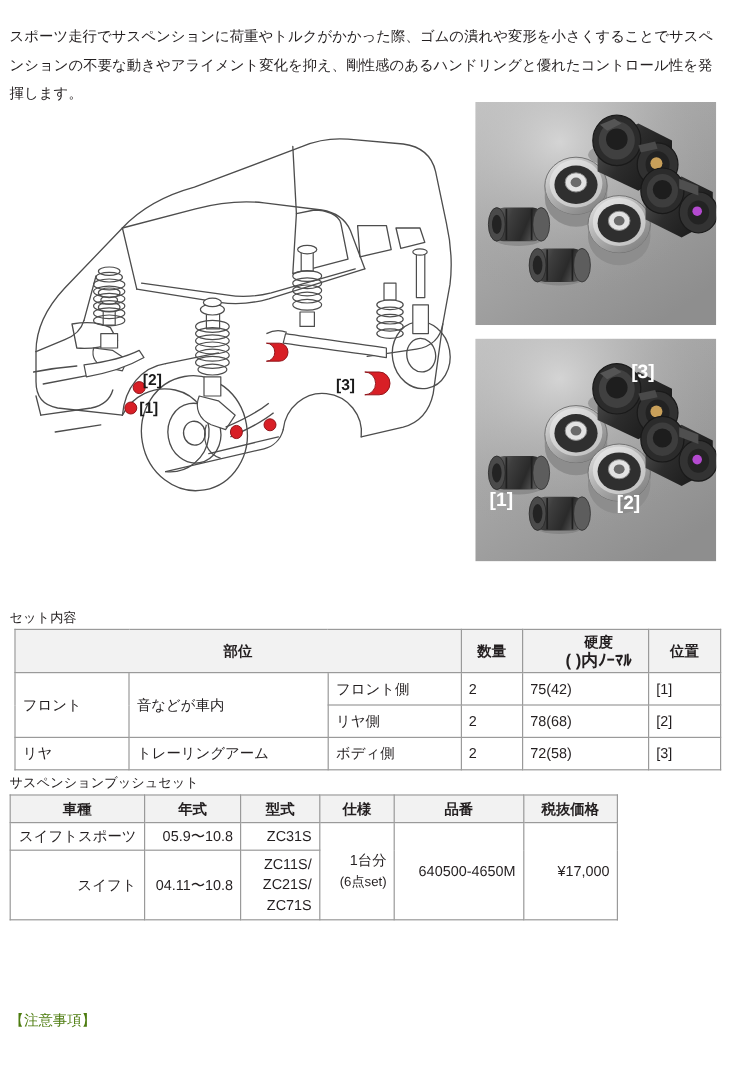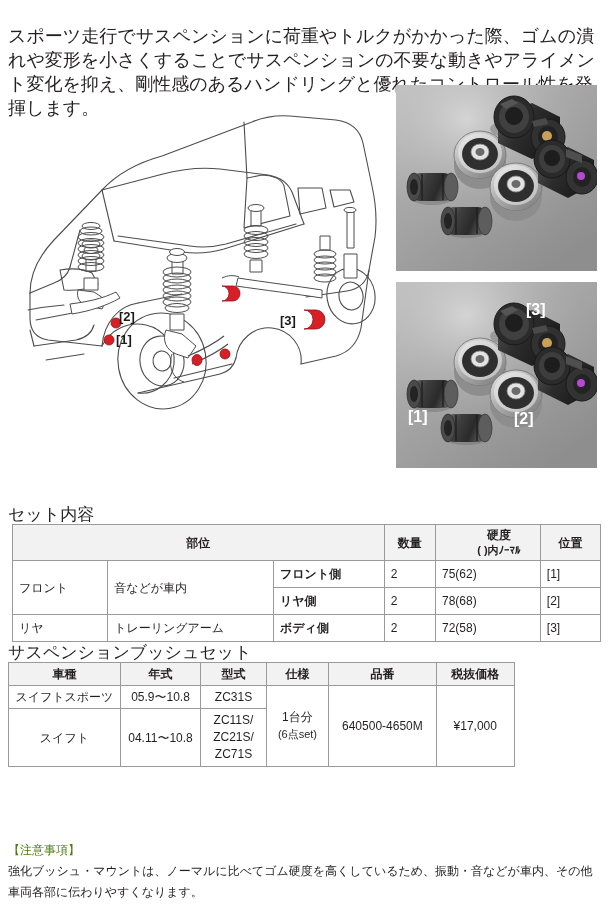--- a/index.html
+++ b/index.html
@@ -15,21 +15,21 @@
     color: #231f20;
     -webkit-font-smoothing: antialiased;
   }
 
   
   .intro {
     position: absolute;
     left: 8px;
     top: 6px;
     width: 596px;
-    font-size: 18px;
+    font-size: 12px;
     line-height: 24px;
     color: #231f20;
     letter-spacing: 0px;
   }
 
   
   .hero {
     position: absolute;
     left: 0;
     top: 78px;
@@ -52,21 +52,21 @@
     overflow: hidden;
   }
   .photo-top { top: 7px; height: 186px; }
   .photo-bottom { top: 204px; height: 186px; }
   .photo svg { display: block; }
 
   
   .section-label {
     position: absolute;
     left: 8px;
-    font-size: 17px;
+    font-size: 11px;
     line-height: 16px;
     color: #231f20;
   }
   #label-set      { top: 507px; }
   #label-bushset  { top: 645px; }
 
   
   table {
     position: absolute;
     border-collapse: collapse;
@@ -87,47 +87,47 @@
     text-align: center;
   }
 
   
   #table-set {
     left: 12px;
     top: 524px;
     width: 589px;
   }
   #table-set td { height: 20px; }
-  #table-set .c-part   { text-align: left; font-weight: bold; }
+  #table-set .c-part   { text-align: left; }
   #table-set .c-qty    { text-align: left; }
   #table-set .c-hard   { text-align: left; }
   #table-set .c-pos    { text-align: left; }
   #table-set th.h-part { width: 401px; }
   #table-set th.h-qty  { width: 42px; }
   #table-set th.h-hard { width: 78px; padding-left: 28px; }
   #table-set th.h-pos  { width: 52px; }
   .hard-sub {
     display: block;
-    font-size: 11px;
+    font-size: 14px;
     font-weight: bold;
     line-height: 14px;
   }
   .hard-main {
     display: block;
     line-height: 15px;
     font-weight: bold;
   }
 
   
   #table-bushset {
     left: 8px;
     top: 662px;
     width: 507px;
   }
-  #table-bushset td { text-align: center; }
+  #table-bushset td { text-align: right; }
   #table-bushset th.h-car   { width: 117px; margin-top: 48px; }
   #table-bushset th.h-year  { width: 73px; }
   #table-bushset th.h-model { width: 55px; }
   #table-bushset th.h-spec  { width: 56px; }
   #table-bushset th.h-part  { width: 105px; }
   #table-bushset th.h-price { width: 70px; }
   .multi-line { line-height: 17px; }
   .spec-cell { line-height: 17px; }
   .spec-sub { font-size: 11px; }
 
@@ -496,21 +496,21 @@
       </th>
       <th class="h-pos">位置</th>
     </tr>
   </thead>
   <tbody>
     <tr>
       <td rowspan="2" style="width:82px">フロント</td>
       <td rowspan="2" style="width:155px">音などが車内</td>
       <td class="c-part" style="width:98px">フロント側</td>
       <td class="c-qty">2</td>
-      <td class="c-hard">75(62)</td>
+      <td class="c-hard">75(42)</td>
       <td class="c-pos">[1]</td>
     </tr>
     <tr>
       <td class="c-part">リヤ側</td>
       <td class="c-qty">2</td>
       <td class="c-hard">78(68)</td>
       <td class="c-pos">[2]</td>
     </tr>
     <tr>
       <td>リヤ</td>
@@ -553,14 +553,13 @@
       <td>04.11〜10.8</td>
       <td class="multi-line" style="white-space:pre-line">ZC11S/
 ZC21S/
 ZC71S</td>
     </tr>
   </tbody>
 </table>
 
 <div class="notice">
   <div class="notice-title">【注意事項】</div>
-  <div class="notice-body">強化ブッシュ・マウントは、ノーマルに比べてゴム硬度を高くしているため、振動・音などが車内、その他車両各部に伝わりやすくなります。</div>
 </div>
 
 </body></html>

